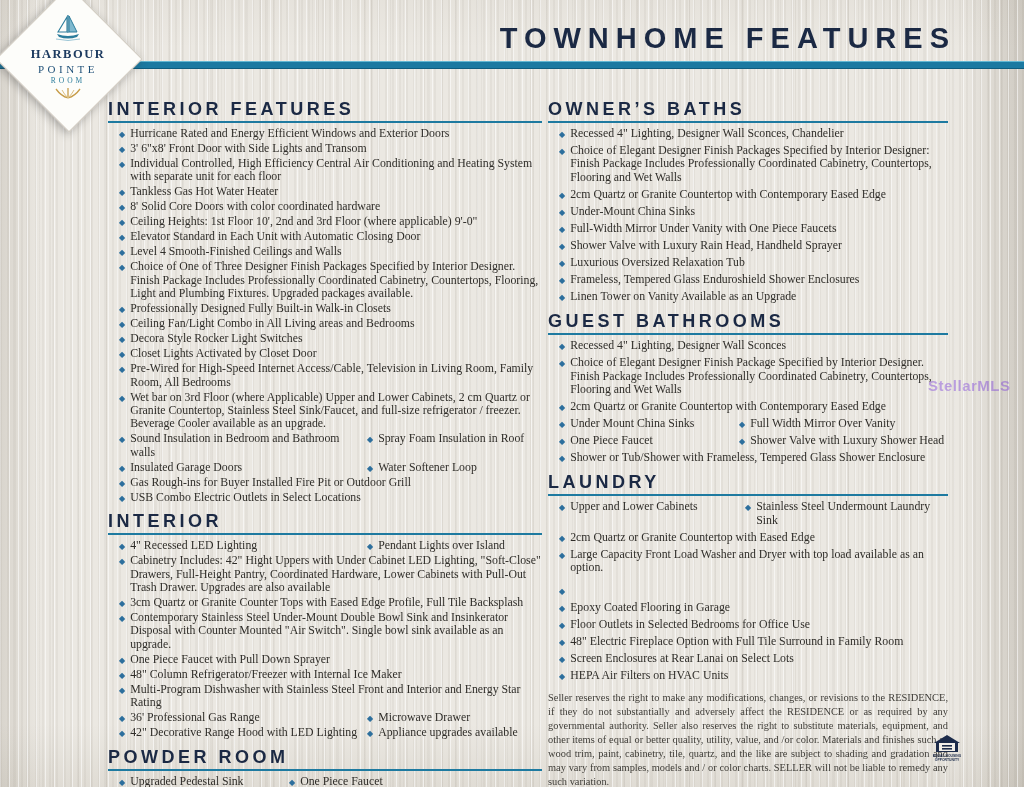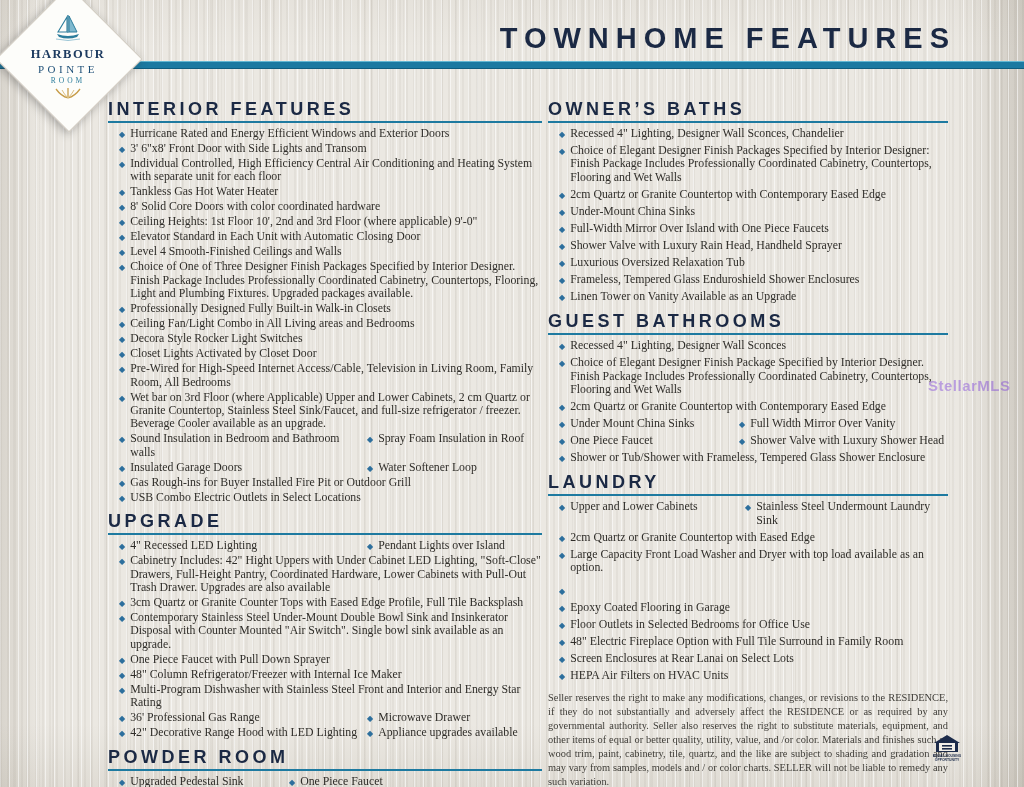--- a/index.html
+++ b/index.html
@@ -238,21 +238,21 @@
         </li>
         <li class="feature-row">
           <div class="cell grow">
             <span class="bullet">◆</span>
             <span>USB Combo Electric Outlets in Select Locations</span>
           </div>
         </li>
       </ul>
     </div>
     <div class="section">
-      <h2 class="section-heading">UPGRADE</h2>
+      <h2 class="section-heading">INTERIOR</h2>
       <ul>
         <li class="feature-row">
           <div class="cell fixed" style="width: 248px;">
             <span class="bullet">◆</span>
             <span>4" Recessed LED Lighting</span>
           </div>
           <div class="cell grow">
             <span class="bullet">◆</span>
             <span>Pendant Lights over Island</span>
           </div>
@@ -355,21 +355,21 @@
         </li>
         <li class="feature-row">
           <div class="cell grow">
             <span class="bullet">◆</span>
             <span>Under-Mount China Sinks</span>
           </div>
         </li>
         <li class="feature-row">
           <div class="cell grow">
             <span class="bullet">◆</span>
-            <span>Full-Width Mirror Over Island with One Piece Faucets</span>
+            <span>Full-Width Mirror Under Vanity with One Piece Faucets</span>
           </div>
         </li>
         <li class="feature-row">
           <div class="cell grow">
             <span class="bullet">◆</span>
             <span>Shower Valve with Luxury Rain Head, Handheld Sprayer</span>
           </div>
         </li>
         <li class="feature-row">
           <div class="cell grow">

